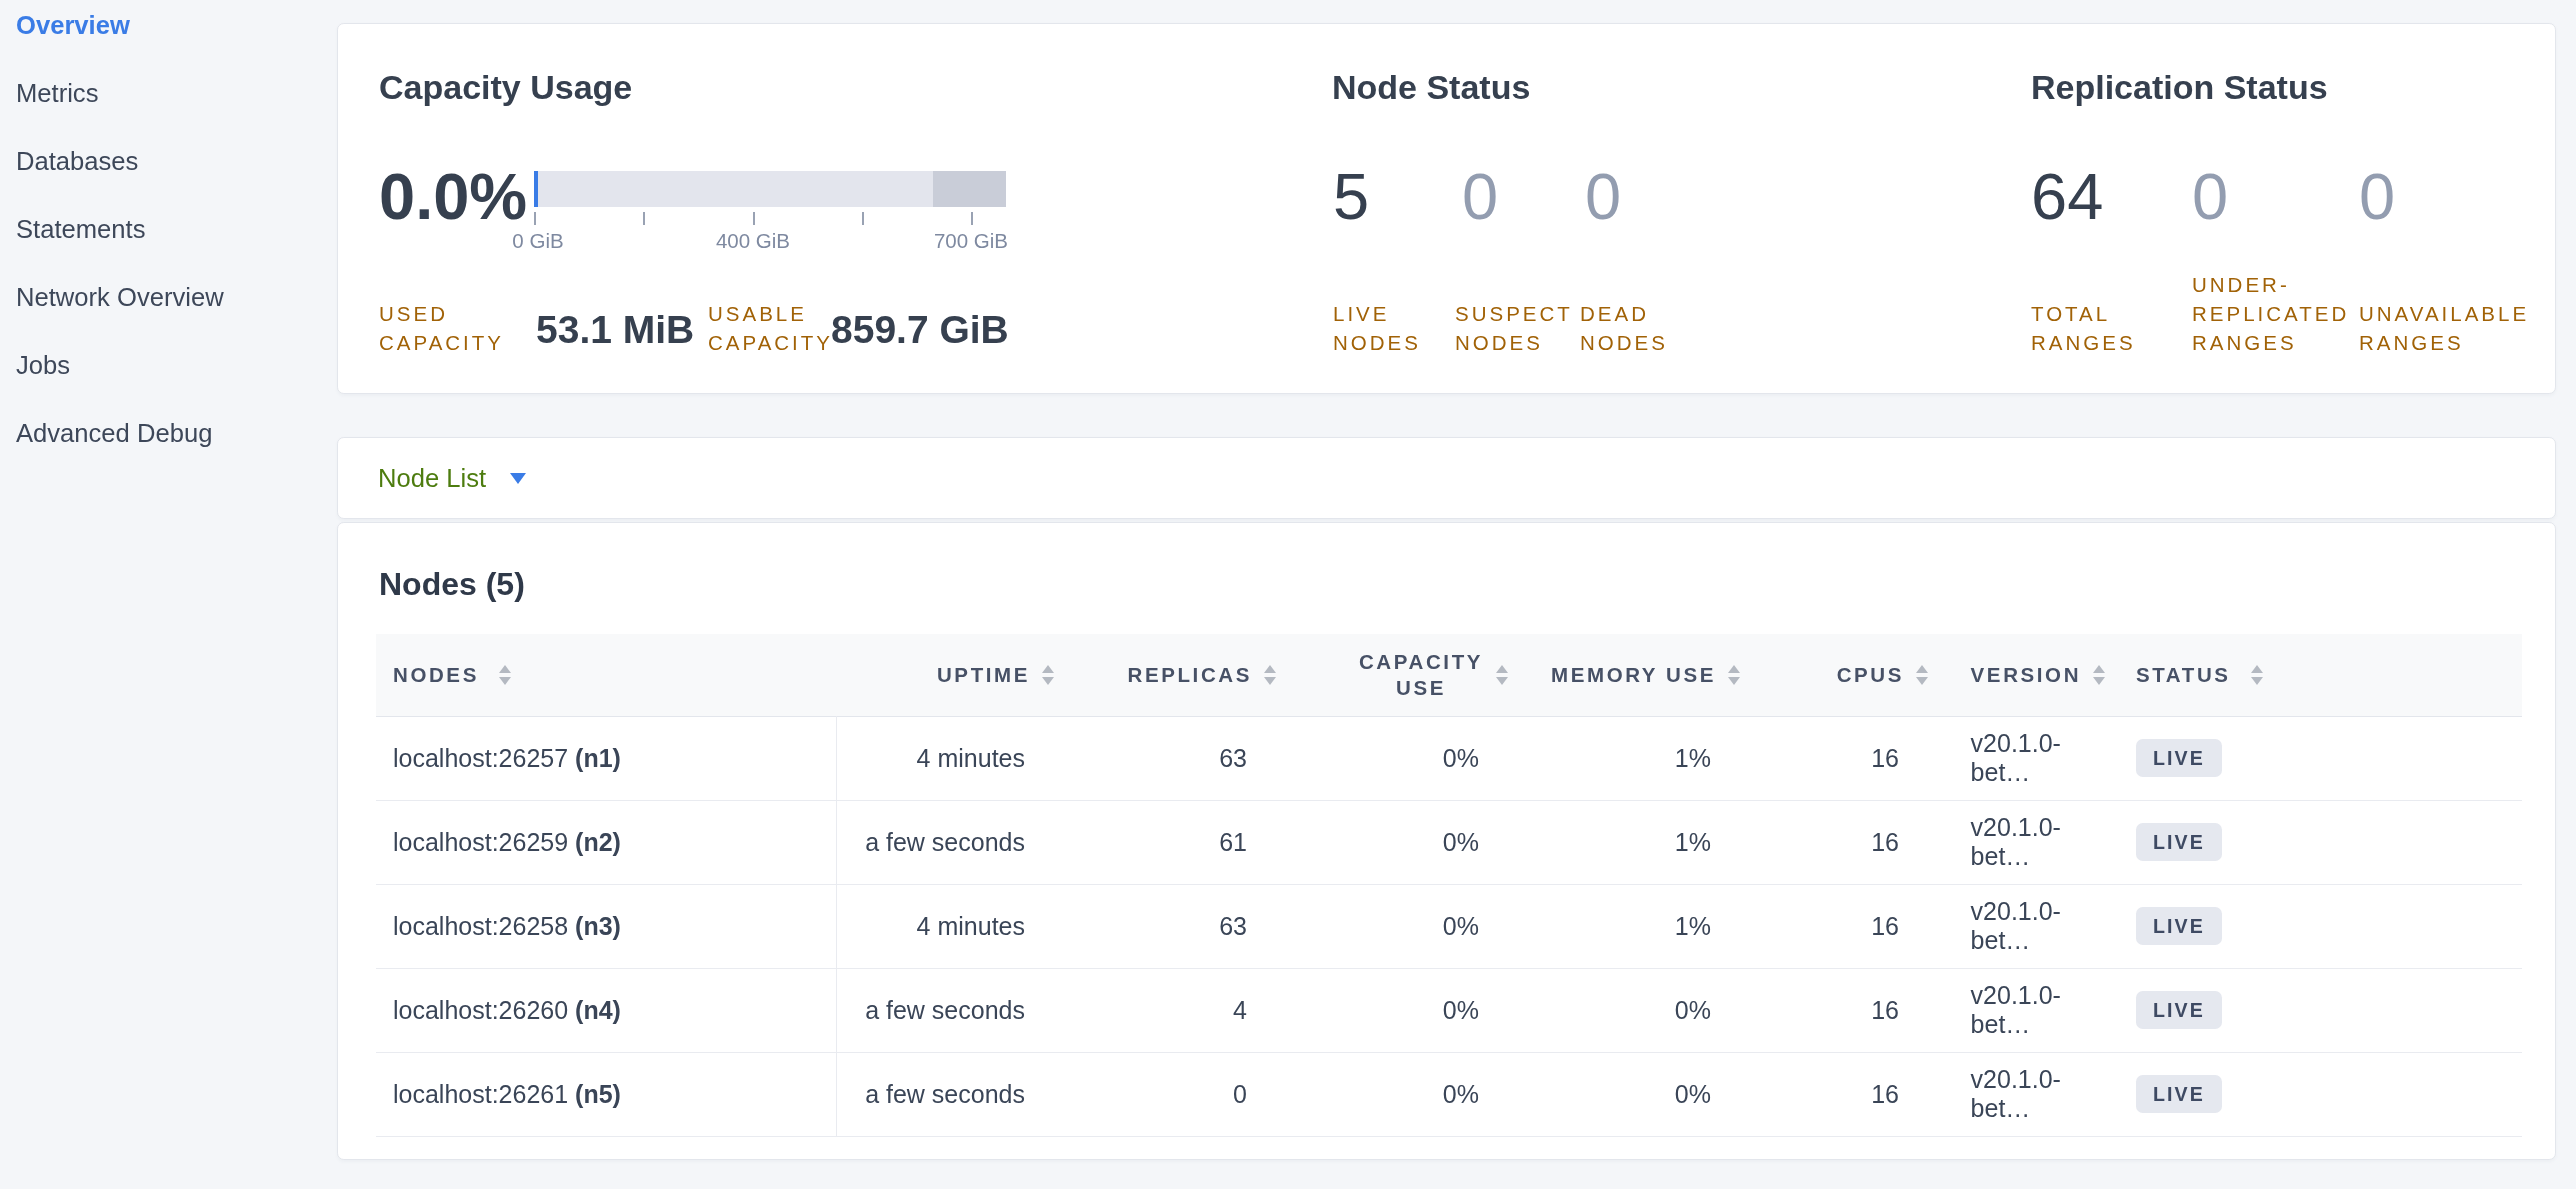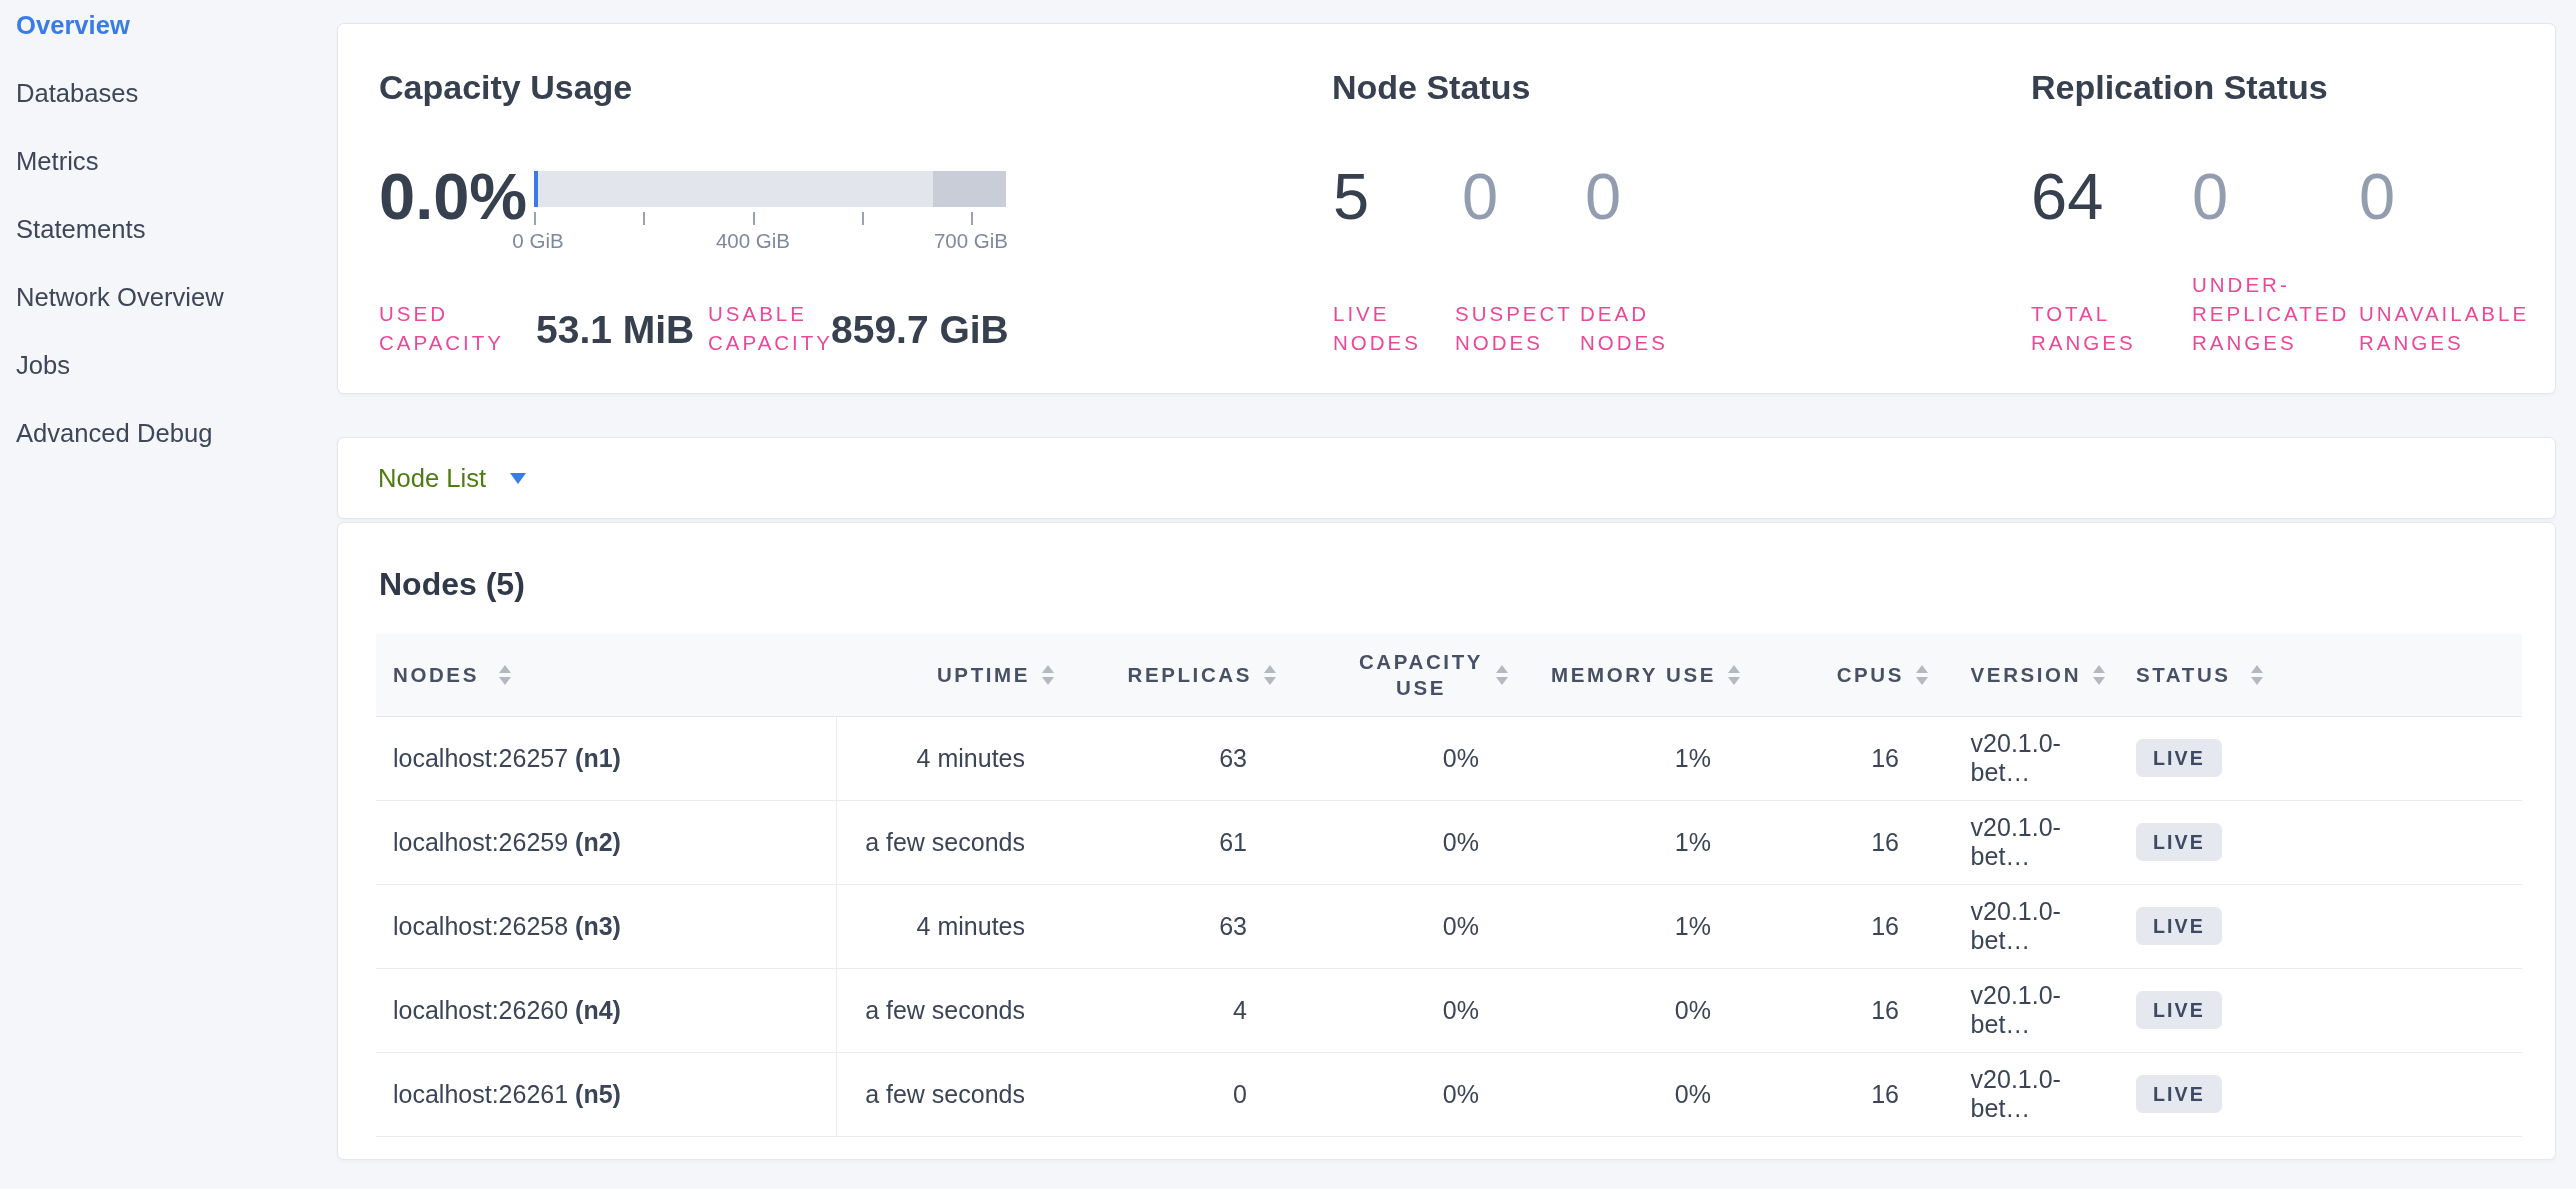--- a/index.html
+++ b/index.html
@@ -33,21 +33,21 @@
   
   .sec-title { position:absolute; top:44px; font-size:34px; font-weight:600; color:#36404f; }
   .t-capacity { left:41px; } .t-nodestatus { left:994px; } .t-replication { left:1693px; }
 
   .bignum { position:absolute; top:140px; font-size:65px; line-height:1; color:#36404f; }
   .bignum.pct { font-weight:600; }
   .bignum.muted { color:#939db0; }
 
   .statlabel {
     position:absolute; bottom:36px; font-size:20.5px; letter-spacing:3px;
-    line-height:29px; color:#ec4899; text-transform:uppercase;margin-top:12px;
+    line-height:29px; color:#a16207; text-transform:uppercase;margin-top:12px;
   }
   .statvalue { position:absolute; bottom:41px; font-size:39px; font-weight:600; color:#36404f; }
 
   
   .bar { position:absolute; left:196px; top:147px; width:472px; height:36px; background:#e3e5ed; }
   .bar-used  { position:absolute; left:0; top:0; width:4.3px; height:36px; background:#3a7ce6; }
   .bar-other { position:absolute; right:0; top:0; width:73px; height:36px; background:#c9cdd8; }
   .tick { position:absolute; top:188px; width:1.7px; height:12.8px; background:#99a2b3; }
   .ticklabel {
     position:absolute; top:205px; transform:translateX(-50%);
@@ -104,22 +104,22 @@
     display:inline-block; background:#e5e8ef; color:#3e4a63;
     font-size:19.6px; font-weight:700; letter-spacing:2.1px;
     padding:7.7px 17px; border-radius:6.8px; text-transform:uppercase;
   }
 </style>
 </head>
 <body>
 
 <nav class="sidebar">
   <div class="nav-item active">Overview</div>
+  <div class="nav-item">Metrics</div>
   <div class="nav-item">Databases</div>
-  <div class="nav-item">Metrics</div>
   <div class="nav-item">Statements</div>
   <div class="nav-item">Network Overview</div>
   <div class="nav-item">Jobs</div>
   <div class="nav-item">Advanced Debug</div>
 </nav>
 
 <section class="card card-summary">
 
   <h2 class="sec-title t-capacity">Capacity Usage</h2>
   <div class="bignum pct" style="left:41px;">0.0%</div>

